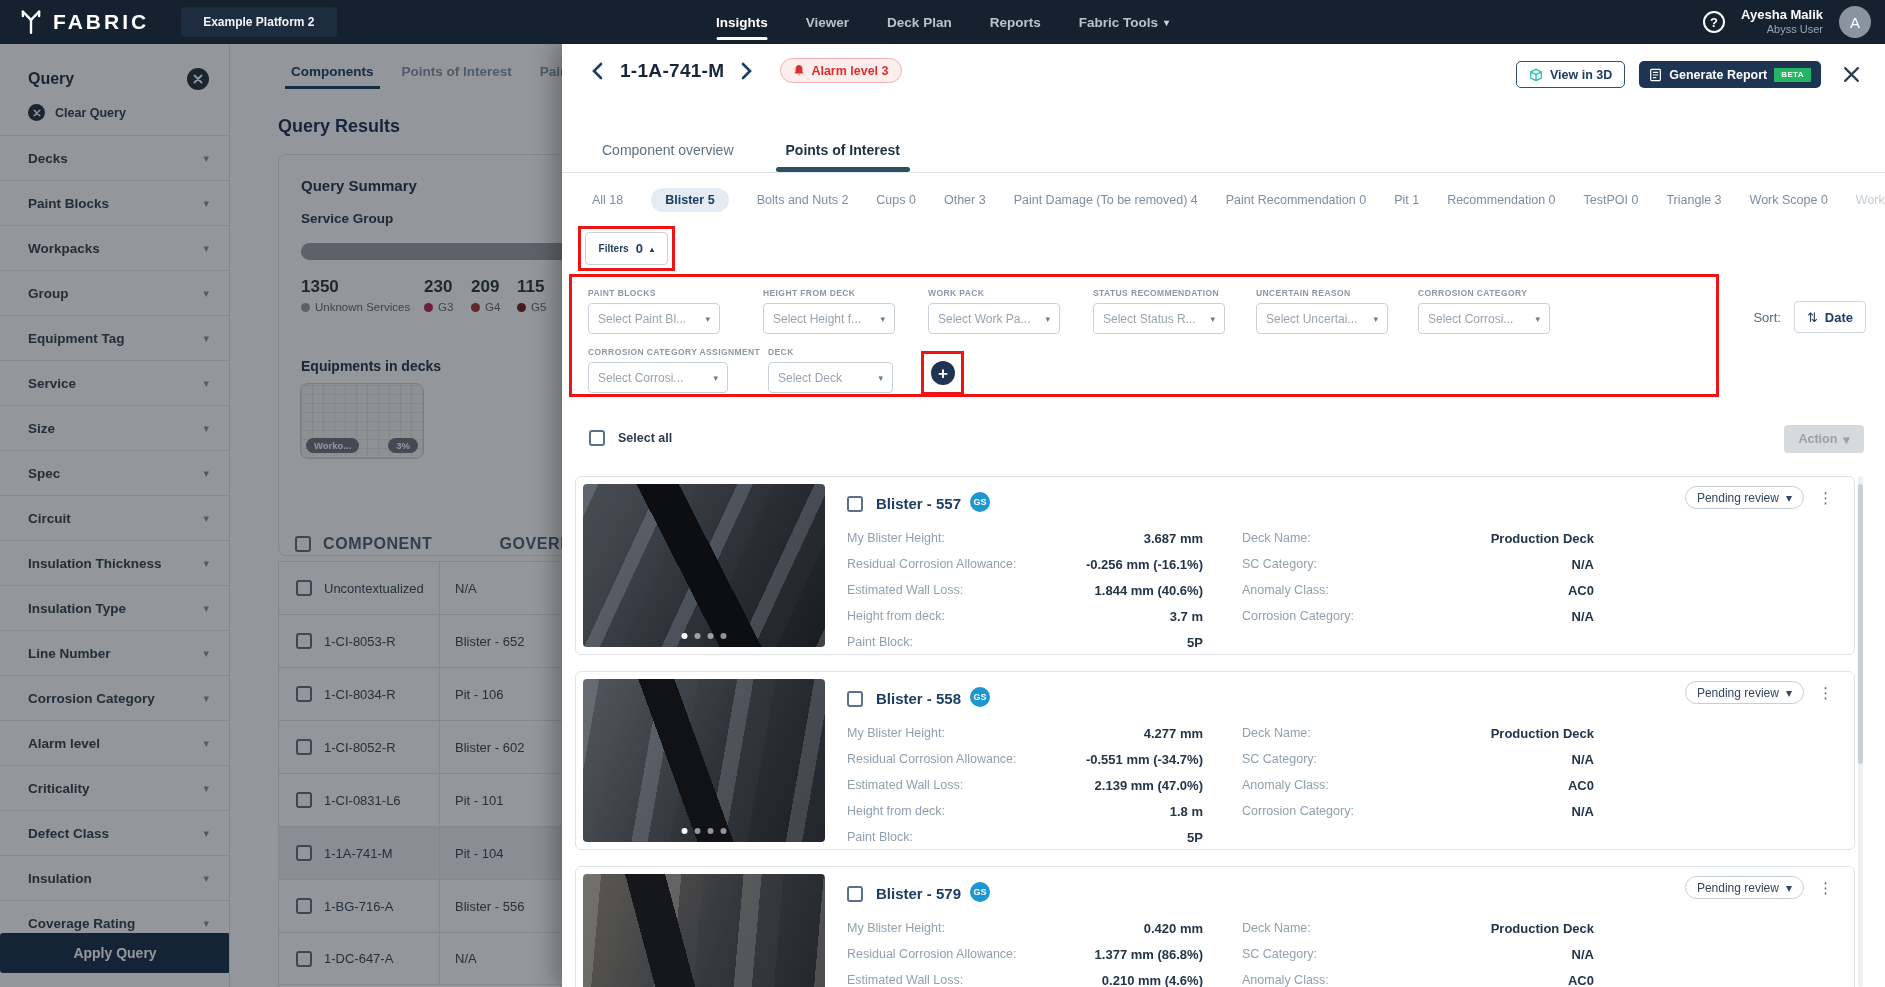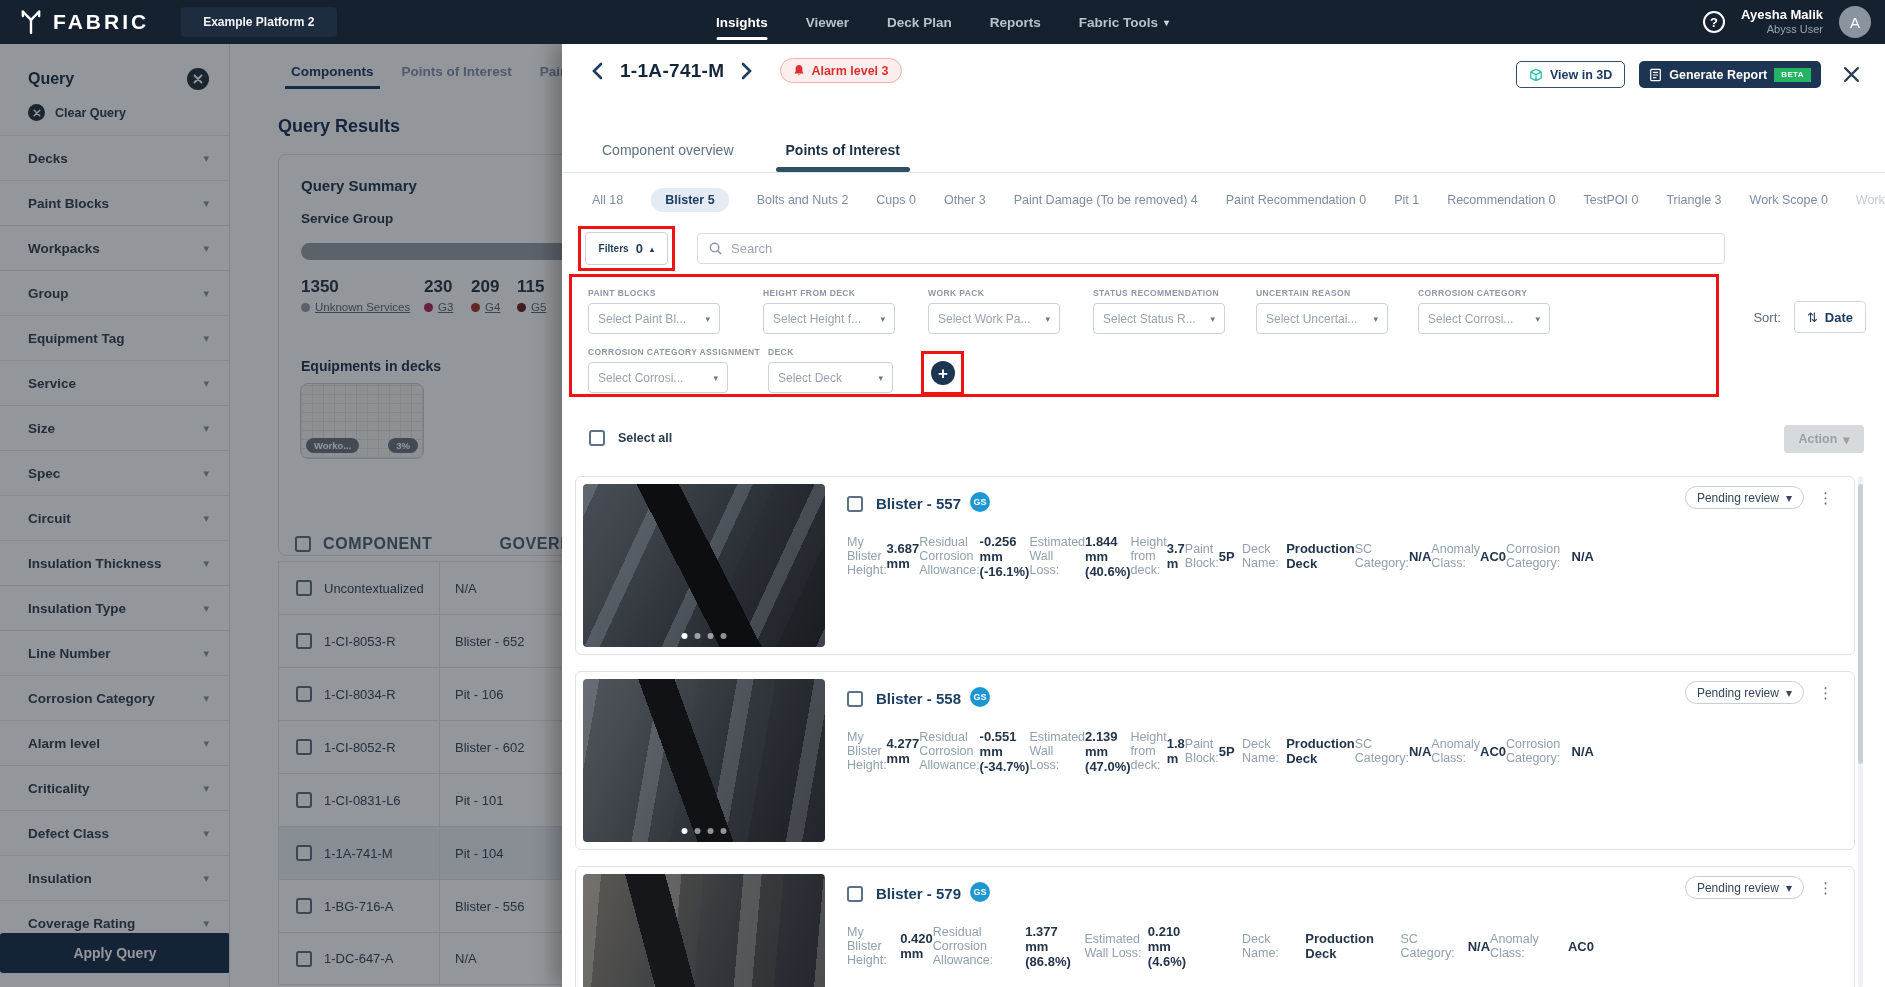--- a/index.html
+++ b/index.html
@@ -43,21 +43,21 @@
   .r-tab { font-size:13.5px; font-weight:700; color:#8494a6; position:relative; padding-bottom:10px; }
   .r-tab.active { color:#1d3c63; }
   .r-tab.active::after { content:""; position:absolute; left:-6px; right:-6px; bottom:0; height:3px; background:#1d3c63; }
   .r-heading { position:absolute; top:72px; left:48px; font-size:18px; font-weight:700; color:#1b3150; }
   .r-card { position:absolute; top:110px; left:48px; width:560px; height:402px; border:1px solid #e0e3e7; border-radius:8px; }
   .rc-sum { position:absolute; top:22px; left:22px; font-size:15px; font-weight:700; color:#22364c; }
   .rc-group { position:absolute; top:56px; left:22px; font-size:13.5px; font-weight:700; color:#2a3b4e; }
   .rc-bar { position:absolute; top:88px; left:22px; width:410px; height:17px; border-radius:9px; background:#9aa0a6; }
   .stat { position:absolute; top:122px; }
   .stat-val { font-size:17px; font-weight:700; color:#2a3744; }
-  .stat-lab { display:flex; align-items:center; gap:5px; margin-top:4px; font-size:11.5px; color:#5f6b77; white-space:nowrap;text-decoration:underline; }
+  .stat-lab { display:flex; align-items:center; gap:5px; margin-top:4px; font-size:11.5px; color:#5f6b77; white-space:nowrap; }
   .dot { width:9px; height:9px; border-radius:50%; display:inline-block; }
   .rc-decks { position:absolute; top:203px; left:22px; font-size:14px; font-weight:700; color:#22364c; }
   .thumb { position:absolute; top:228px; width:124px; height:76px; border:1px solid #cfd4d9; border-radius:8px; background:#f6f6f3; background-image:repeating-linear-gradient(0deg,#e3e4e0 0 1px,transparent 1px 9px),repeating-linear-gradient(90deg,#e3e4e0 0 1px,transparent 1px 11px); overflow:hidden; }
   .thumb-pill { position:absolute; bottom:5px; background:#6d767e; color:#fff; font-size:9.5px; font-weight:700; border-radius:9px; padding:2px 8px; }
   .thumb-pill.lab { left:5px; } .thumb-pill.pct { right:5px; }
   .r-table { position:absolute; top:483px; left:48px; width:560px; }
   .rt-head { height:34px; display:flex; align-items:center; }
   .rt-head .cbx { margin-left:17px; }
   .rt-head-label { font-size:16px; font-weight:700; letter-spacing:.6px; color:#4f6273; }
   .rt-h-comp { margin-left:12px; } .rt-h-def { margin-left:67px; }
@@ -148,21 +148,21 @@
   .card-body { flex:1; padding:8px 0 0 22px; position:relative; }
   .card-head { display:flex; align-items:flex-end; }
   .card-title { margin-left:13px; font-size:15px; font-weight:700; color:#1d3e63; }
   .gs-badge { margin-left:9px; width:20px; height:20px; border-radius:50%; background:#1e96d2; color:#fff; font-size:9px; font-weight:700; display:flex; align-items:center; justify-content:center; }
   .card-right { position:absolute; top:2px; right:14px; display:flex; align-items:center; gap:14px; }
   .status-pill { height:23px; border:1px solid #c6ced6; border-radius:12px; display:flex; align-items:center; gap:7px; padding:0 11px;text-align:center; }
   .status-pill span { font-size:12px; color:#33475e; }
   .status-caret { font-size:8px; color:#66788a; }
   .kebab { font-size:15px; color:#5c6b7a; }
   .fields { display:flex; margin-top:13px; }
-  .fcol { display:flex; flex-direction:row;margin-top:18px; }
+  .fcol { display:flex; flex-direction:column; }
   .fcol.left { width:356px; }
   .fcol.right { width:352px; margin-left:39px; }
   .frow { height:26px; display:flex; align-items:center; justify-content:space-between; }
   .flabel { font-size:12.5px; color:#90a0ae; }
   .fvalue { font-size:13px; font-weight:700; color:#22354a; }
   .d-scroll { position:absolute; top:432px; right:22px; bottom:0; width:5px; background:#eef0f3; border-radius:3px; }
   .d-scroll i { position:absolute; top:8px; left:0; width:5px; height:280px; background:#c9cfd6; border-radius:3px; display:block; }
 </style>
 </head>
 <body>
@@ -487,27 +487,20 @@
     <span class="chip faded">Work</span>
   </div>
 
   <div class="filters-btn">
     <span class="f-lab">Filters</span>
     <span class="f-count">0</span>
     <span class="f-caret">▴</span>
   </div>
   <div class="anno anno-filters"></div>
 
-  <div class="search">
-    <svg width="15" height="15" viewBox="0 0 16 16" fill="none" stroke="#8d99a6" stroke-width="1.6">
-        <circle cx="7" cy="7" r="4.5"></circle>
-        <path d="M10.5 10.5 L14 14"></path>
-      </svg>
-    <input type="text" placeholder="Search" style="">
-  </div>
 
   <div class="d-sort">
     <span class="sort-label">Sort:</span>
     <div class="sort-btn">
       <span class="arrows">⇅</span>
       <span class="s-val">Date</span>
     </div>
   </div>
 
   <div class="filter-area">

